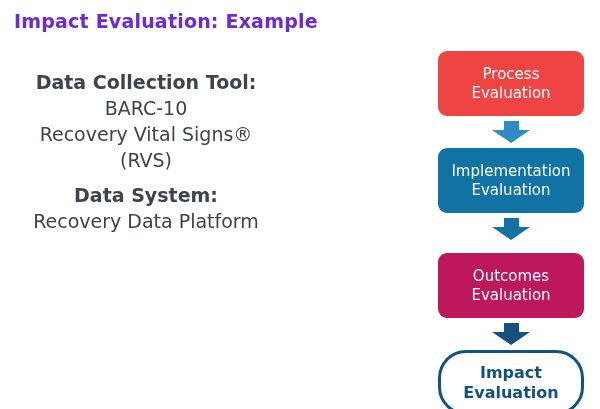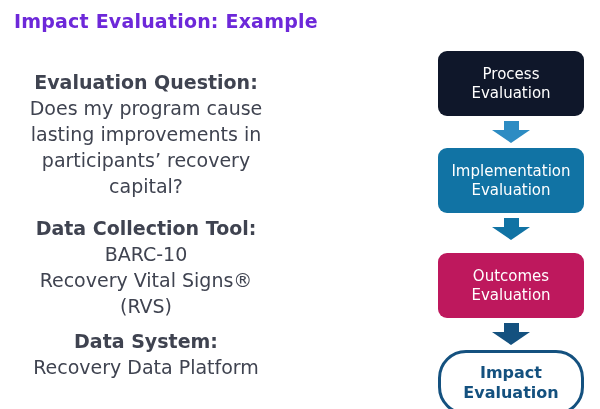--- a/index.html
+++ b/index.html
@@ -88,41 +88,34 @@
 </style>
 </head>
 <body>
 
 <div class="slide">
 
   <h1 class="title" style="color: #6d28d9;">Impact Evaluation: Example</h1>
 
   <div class="left-panel" style="color: rgb(63, 67, 80);">
     <div class="section">
-      <div class="section-heading">Evaluation Question:</div>
-      <div class="section-body">Does my program cause
-lasting improvements in
-participants’ recovery
-capital?</div>
-    </div>
-    <div class="section">
       <div class="section-heading">Data Collection Tool:</div>
       <div class="section-body">BARC-10
 Recovery Vital Signs®
 (RVS)</div>
     </div>
     <div class="section last">
       <div class="section-heading">Data System:</div>
       <div class="section-body">Recovery Data Platform</div>
     </div>
   </div>
 
   <div class="flow">
 
-    <div class="flow-box" style="background: #0f172a; color: rgb(255, 255, 255);">
+    <div class="flow-box" style="background: #ef4444; color: rgb(255, 255, 255);">
       <span class="section-body">Process
 Evaluation</span>
     </div>
 
     <div class="arrow">
       <div class="stem" style="background: rgb(45, 140, 195);"></div>
       <div class="head" style="border-top-color: rgb(45, 140, 195);"></div>
     </div>
 
     <div class="flow-box" style="background: rgb(17, 115, 164); color: rgb(255, 255, 255);">

